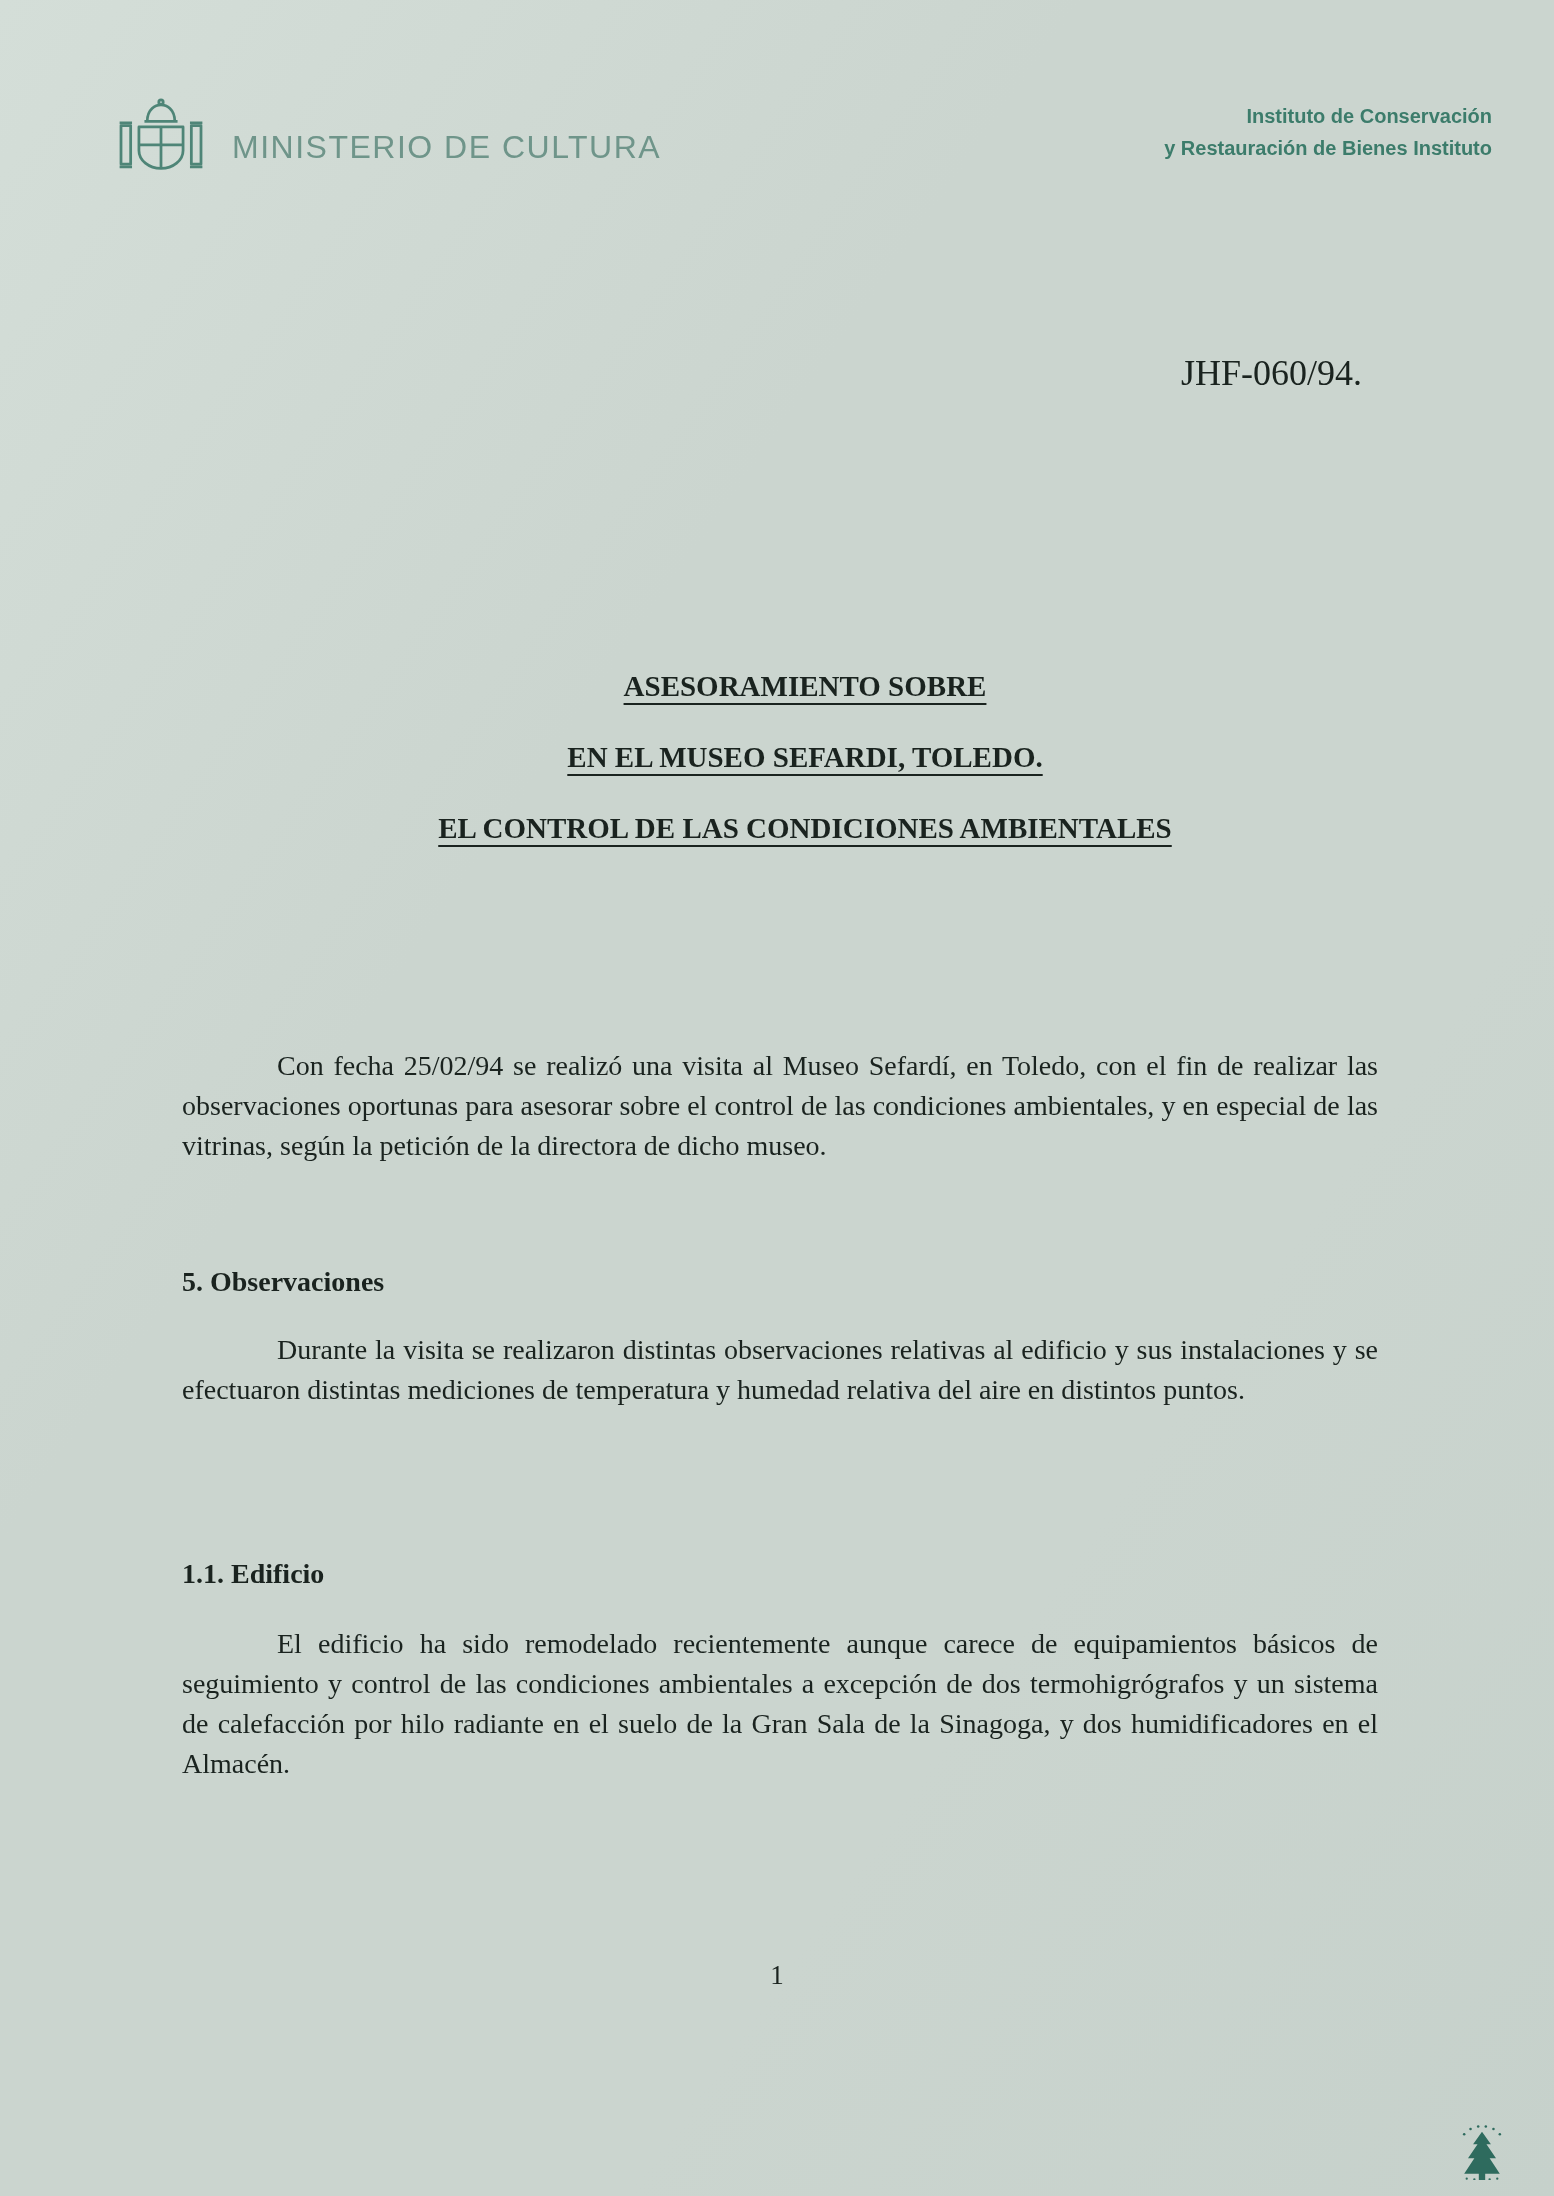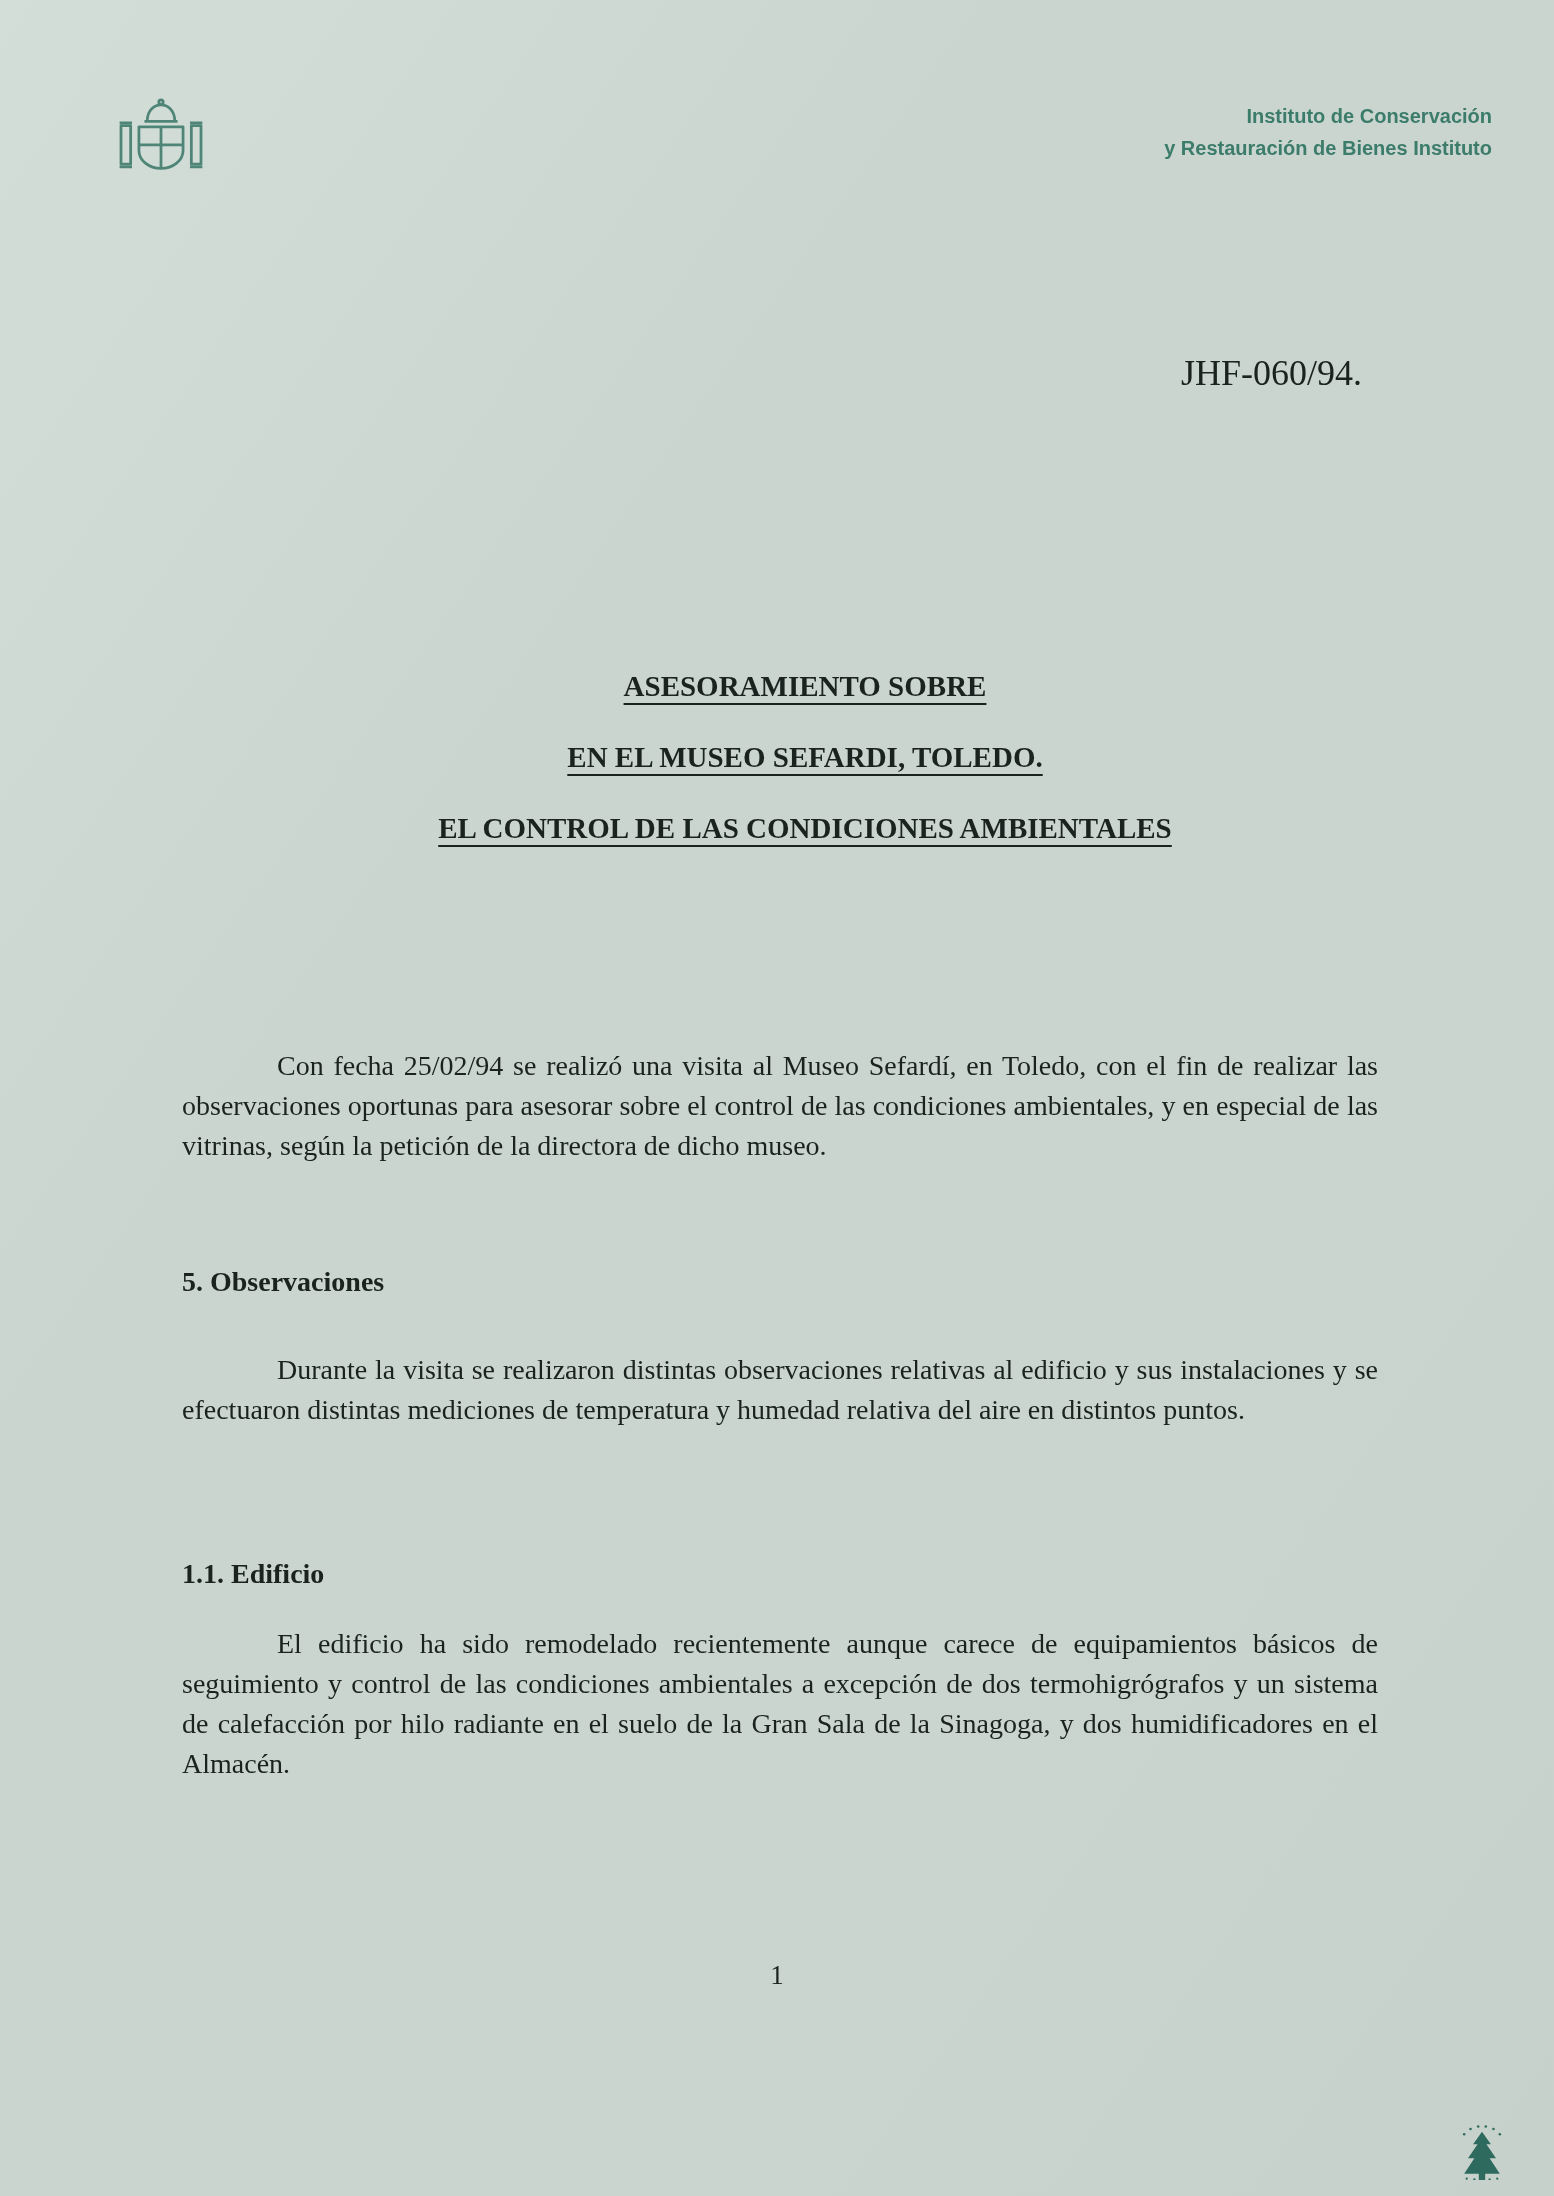--- a/index.html
+++ b/index.html
@@ -84,21 +84,21 @@
   }
   .para-intro{top:1046px;}
   .heading{
     position:absolute;
     left:182px;
     font-size:28px;
     font-weight:bold;
     line-height:40px;
   }
   .heading-1{top:1262px;}
-  .para-1{top:1330px;margin-top:20px;}
+  .para-1{top:1330px;}
   .heading-11{top:1554px;}
   .para-11{top:1624px;}
 
   
   .page-number{
     position:absolute;
     top:1960px; left:0; width:100%;
     text-align:center;
     font-size:27px;
   }
@@ -126,20 +126,21 @@
           <path d="M15 21 h32 v17 a16 13 0 0 1 -16 13 a16 13 0 0 1 -16 -13 z"></path>
           <line x1="31" y1="21" x2="31" y2="51"></line>
           <line x1="15" y1="34" x2="47" y2="34"></line>
 
           <path d="M21 17 c0 -9 6 -12 10 -12 c4 0 10 3 10 12"></path>
           <path d="M19 17 h24"></path>
           <circle cx="31" cy="3" r="1.6"></circle>
         </g>
       </svg>
     </span>
+    <span class="ministry">MINISTERIO DE CULTURA</span>
     <span class="institute">
       <span>Instituto de Conservación</span><br>
       <span>y Restauración de Bienes Instituto</span>
     </span>
   </div>
 
   <div class="reference">JHF-060/94.</div>
 
   <div class="title-block">
     <div class="title-line"><span>ASESORAMIENTO SOBRE</span></div>

